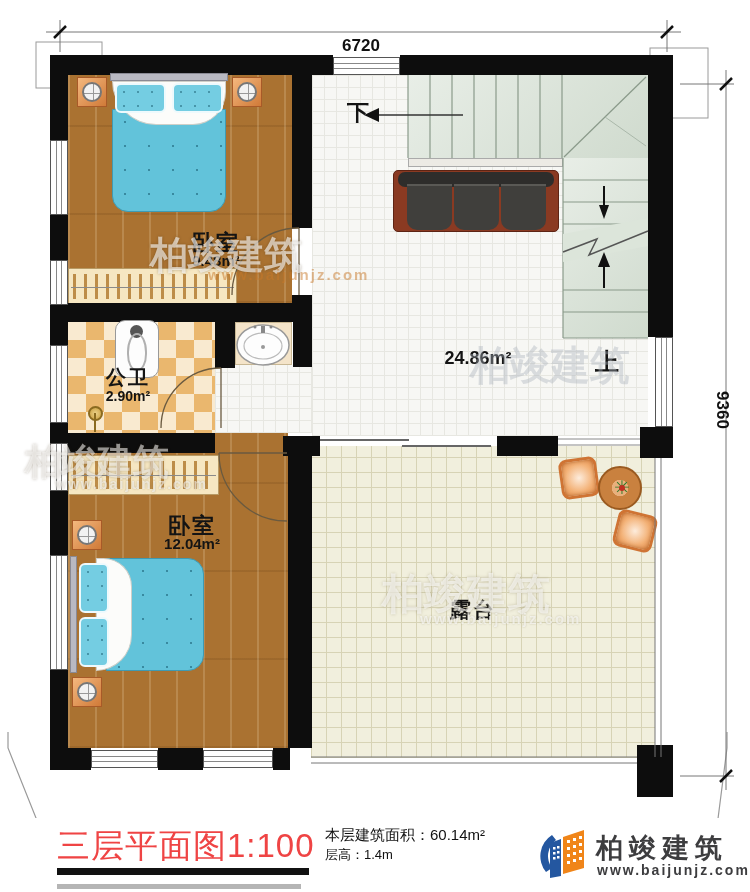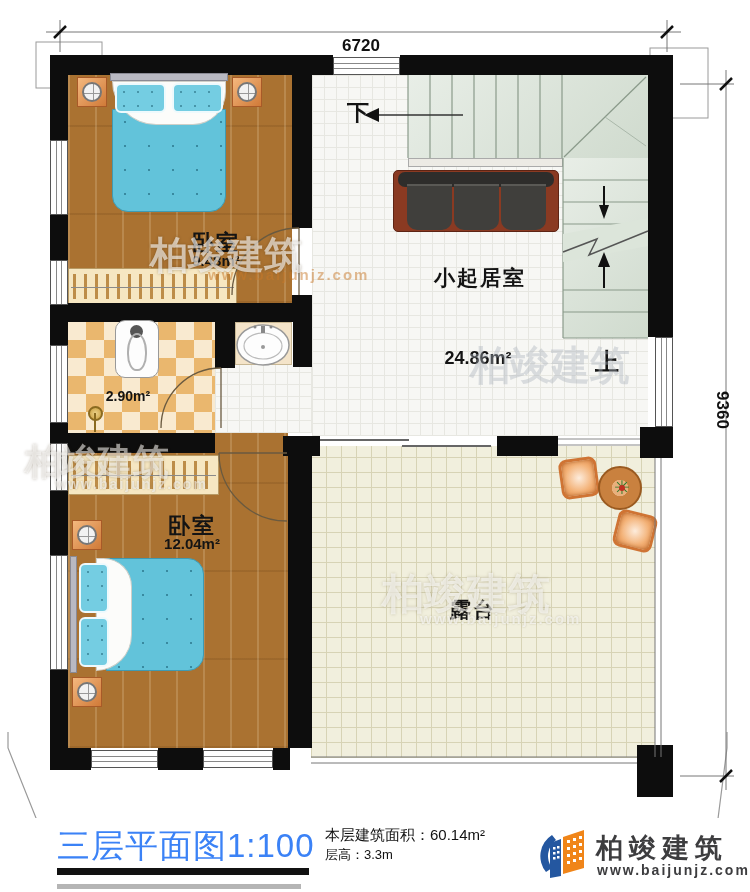--- a/index.html
+++ b/index.html
@@ -237,51 +237,51 @@
       <line x1="263" y1="326" x2="263" y2="333" stroke="#888" stroke-width="4"></line>
       <circle cx="263" cy="347" r="2" fill="#999"></circle>
       <circle cx="255" cy="327" r="1.5" fill="#888"></circle>
         <circle cx="271" cy="327" r="1.5" fill="#888"></circle>
     </g>
     <line x1="95" y1="413" x2="95" y2="432" stroke="#8a6a20" stroke-width="2"></line>
   </svg>
 
   <div class="rname" style="left:166px;top:228px;width:100px;font-size:22px;z-index:6;">卧室</div>
   <div class="rarea" style="left:166px;top:252px;width:100px;font-size:15px;z-index:6;">9.48m²</div>
-  <div class="rname" style="left:390px;top:264px;width:180px;font-size:21px;z-index:6;">小起居室</div>
   <div class="rarea" style="left:398px;top:348px;width:160px;font-size:18px;z-index:6;">24.86m²</div>
+  <div class="rname" style="left:78px;top:364px;width:100px;font-size:20px;z-index:6;">公卫</div>
   <div class="rarea" style="left:78px;top:388px;width:100px;font-size:14px;z-index:6;">2.90m²</div>
   <div class="rname" style="left:142px;top:511px;width:100px;font-size:22px;z-index:6;">卧室</div>
   <div class="rarea" style="left:132px;top:535px;width:120px;font-size:15px;z-index:6;">12.04m²</div>
   <div class="rname" style="left:428px;top:596px;width:90px;font-size:21px;z-index:6;">露台</div>
   <div class="rname" style="left:344px;top:98px;width:30px;font-size:22px;z-index:6;">下</div>
   <div class="rname" style="left:592px;top:346px;width:32px;font-size:24px;z-index:6;">上</div>
 
   <div class="lbl-dim" style="left:330px;top:36px;width:62px;z-index:6;">6720</div>
   <div class="lbl-dim" style="left:690px;top:400px;width:64px;z-index:6;transform:rotate(90deg);">9360</div>
 
   <div class="wm" style="left:150px;top:230px;font-size:38px;color:rgba(255,255,255,.62);text-shadow:0 0 3px rgba(60,40,10,.35);z-index:7;">柏竣建筑</div>
   <div class="wm" style="left:208px;top:266px;font-size:15px;letter-spacing:2px;color:rgba(200,120,40,.5);z-index:7;">www.baijunjz.com</div>
   <div class="wm" style="left:470px;top:338px;font-size:40px;color:rgba(170,178,188,.4);z-index:7;">柏竣建筑</div>
   <div class="wm" style="left:25px;top:438px;font-size:36px;color:rgba(255,255,255,.55);text-shadow:0 0 3px rgba(60,40,10,.3);z-index:7;">柏竣建筑</div>
   <div class="wm" style="left:55px;top:476px;font-size:14px;letter-spacing:2px;color:rgba(255,255,255,.6);text-shadow:0 0 2px rgba(60,40,10,.3);z-index:7;">www.baijunjz.com</div>
   <div class="wm" style="left:382px;top:566px;font-size:42px;color:rgba(255,255,255,.6);text-shadow:0 0 3px rgba(120,110,70,.35);z-index:7;">柏竣建筑</div>
   <div class="wm" style="left:420px;top:610px;font-size:15px;letter-spacing:2px;color:rgba(255,255,255,.65);text-shadow:0 0 2px rgba(120,110,70,.35);z-index:7;">www.baijunjz.com</div>
 
   <div class="abs" style="left:0;top:818px;width:750px;height:74px;z-index:8;background:#fff;">
-    <div class="abs" style="left:57px;top:6px;font-size:33px;color:#3b82f6;letter-spacing:1px;white-space:nowrap;">
+    <div class="abs" style="left:57px;top:6px;font-size:33px;color:#ef4444;letter-spacing:1px;white-space:nowrap;">
       <span>三层平面图</span><span>1:100</span>
     </div>
     <div class="abs" style="left:57px;top:50px;width:252px;height:7px;background:#111;"></div>
     <div class="abs" style="left:57px;top:66px;width:244px;height:5px;background:#b5b5b5;"></div>
     <div class="abs" style="left:325px;top:8px;font-size:15px;font-weight:500;color:#111;">
       <span>本层建筑面积：</span><span>60.14m²</span>
     </div>
     <div class="abs" style="left:325px;top:28px;font-size:13px;font-weight:500;color:#111;">
-      <span>层高：</span><span>3.3m</span>
+      <span>层高：</span><span>1.4m</span>
     </div>
     <svg class="abs" style="left:536px;top:8px;" width="54" height="56" viewBox="0 0 54 56">
       <path d="M10 46 A 25 25 0 0 1 16 9 L 20 14 A 20 20 0 0 0 16 42 Z" fill="#2457a0"></path>
       <polygon points="14,17 25,13 25,50 14,52" fill="#2457a0"></polygon>
       <polygon points="27,11 48,4 48,42 27,48" fill="#f08519"></polygon>
       <g fill="#ffffff">
         <rect x="17" y="21" width="2.5" height="2.5"></rect>
           <rect x="21" y="20" width="2.5" height="2.5"></rect>
         <rect x="17" y="26" width="2.5" height="2.5"></rect>
           <rect x="21" y="25" width="2.5" height="2.5"></rect>

